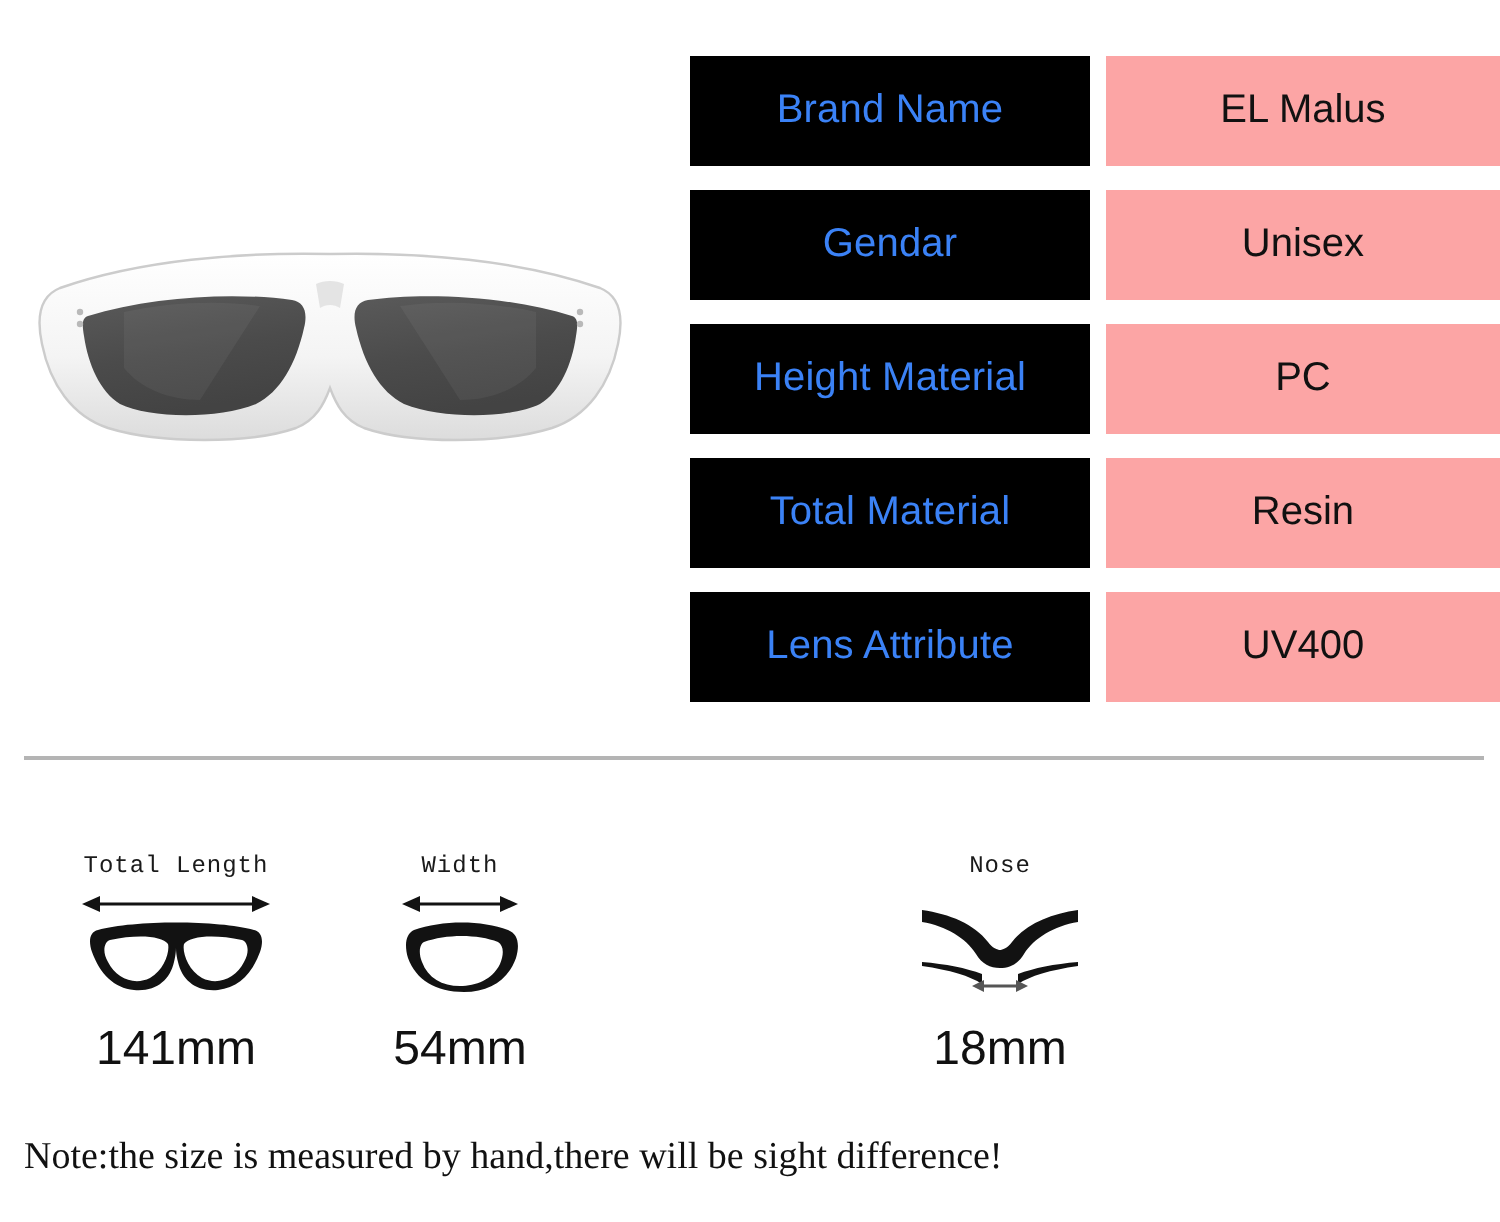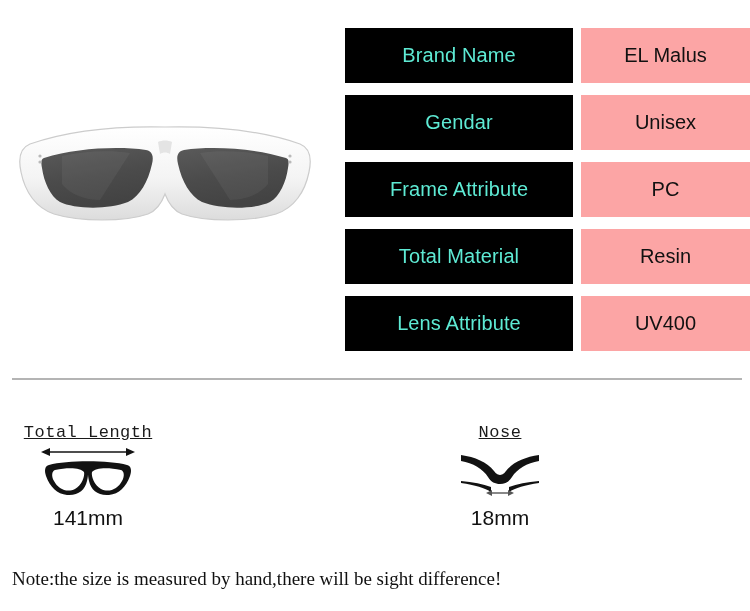--- a/index.html
+++ b/index.html
@@ -32,23 +32,23 @@
     left: 345px;
     top: 28px;
     width: 405px;
   }
   .spec-row {
     display: flex;
     height: 55px;
     margin-bottom: 12px;
   }
   .spec-key {
-    width: 228px;
+    width: 200px;
     background: #000000;
-    color: #5eead4;
+    color: #3b82f6;
     display: flex;
     align-items: center;
     justify-content: center;
     font-size: 20px;
     letter-spacing: .1px;
   }
   .spec-gap { width: 8px; }
   .spec-val {
     flex: 1 1 auto;
     background: #fca5a5;
@@ -78,38 +78,37 @@
     height: 115px;
   }
   .meas {
     position: absolute;
     top: 0;
     width: 150px;
     text-align: center;
   }
   .meas-label {
     font-family: "Liberation Mono", "DejaVu Sans Mono", monospace;
-    font-size: 17px;
+    font-size: 12px;
     color: #1a1a1a;
     line-height: 16px;
     letter-spacing: .5px;
-    text-decoration: underline;
   }
   .meas-figure {
     height: 62px;
     display: flex;
     align-items: center;
     justify-content: center;
   }
   .meas-figure svg { display: block; }
   .meas-value {
-    font-size: 21px;
+    font-size: 24px;
     color: #111111;
     line-height: 24px;
-    margin-top: 3px;
+    margin-top: 10px;
   }
 
   
   #footer-note {
     position: absolute;
     left: 12px;
     top: 568px;
     font-family: "Liberation Serif", "DejaVu Serif", serif;
     font-size: 19px;
     color: #111111;
@@ -171,21 +170,21 @@
     <div class="spec-val">EL Malus</div>
   </div>
 
   <div class="spec-row">
     <div class="spec-key">Gendar</div>
     <div class="spec-gap"></div>
     <div class="spec-val">Unisex</div>
   </div>
 
   <div class="spec-row">
-    <div class="spec-key">Frame Attribute</div>
+    <div class="spec-key">Height Material</div>
     <div class="spec-gap"></div>
     <div class="spec-val">PC</div>
   </div>
 
   <div class="spec-row">
     <div class="spec-key">Total Material</div>
     <div class="spec-gap"></div>
     <div class="spec-val">Resin</div>
   </div>
 
@@ -217,20 +216,39 @@
                  C 11 27 12 23 16 22 Z
                  M 22 27 C 36 24 48 25 51 29 C 52 33 49 42 42 46
                  C 34 50 25 46 21 38 C 18 33 19 28 22 27 Z
                  M 88 27 C 74 24 62 25 59 29 C 58 33 61 42 68 46
                  C 76 50 85 46 89 38 C 92 33 91 28 88 27 Z" fill="#121212" fill-rule="evenodd"></path>
       </svg>
     </div>
     <div class="meas-value">141mm</div>
   </div>
 
+  <div class="meas" style="left:155px;">
+    <div class="meas-label">Width</div>
+    <div class="meas-figure">
+      <svg width="90" height="58" viewBox="0 0 90 58">
+        <g stroke="#121212" stroke-width="1.6" fill="none">
+          <line x1="22" y1="9" x2="68" y2="9"></line>
+        </g>
+        <polygon points="16,9 25,5 25,13" fill="#121212"></polygon>
+        <polygon points="74,9 65,5 65,13" fill="#121212"></polygon>
+        <path d="M22 22 C 36 17 56 17 69 22 C 74 24 75 29 73 36
+                 C 69 47 60 53 47 53 C 33 53 23 47 19 36
+                 C 17 29 18 24 22 22 Z
+                 M 27 28 C 38 24 54 24 64 28 C 67 30 67 34 65 39
+                 C 61 47 53 50 45 50 C 36 50 29 46 26 38
+                 C 24 33 25 29 27 28 Z" fill="#121212" fill-rule="evenodd"></path>
+      </svg>
+    </div>
+    <div class="meas-value">54mm</div>
+  </div>
 
 
   <div class="meas" style="left:425px;">
     <div class="meas-label">Nose</div>
     <div class="meas-figure">
       <svg width="90" height="58" viewBox="0 0 90 58">
         <path d="M6 12 C 20 14 32 19 39 28 C 41 31 44 32 45 32
                  C 46 32 49 31 51 28 C 58 19 70 14 84 12
                  L 84 18 C 72 20 62 26 57 34 C 54 39 50 41 45 41
                  C 40 41 36 39 33 34 C 28 26 18 20 6 18 Z" fill="#121212"></path>

